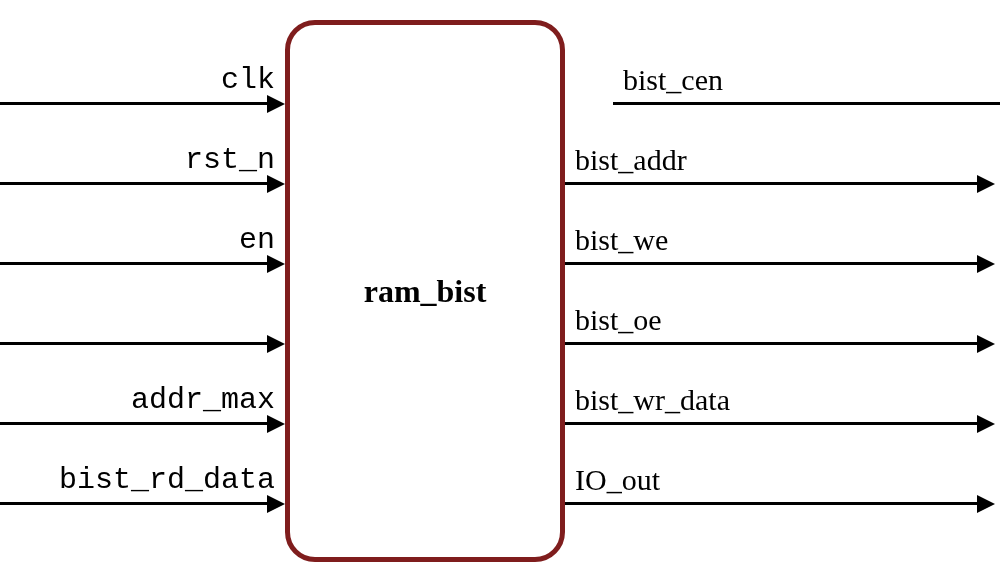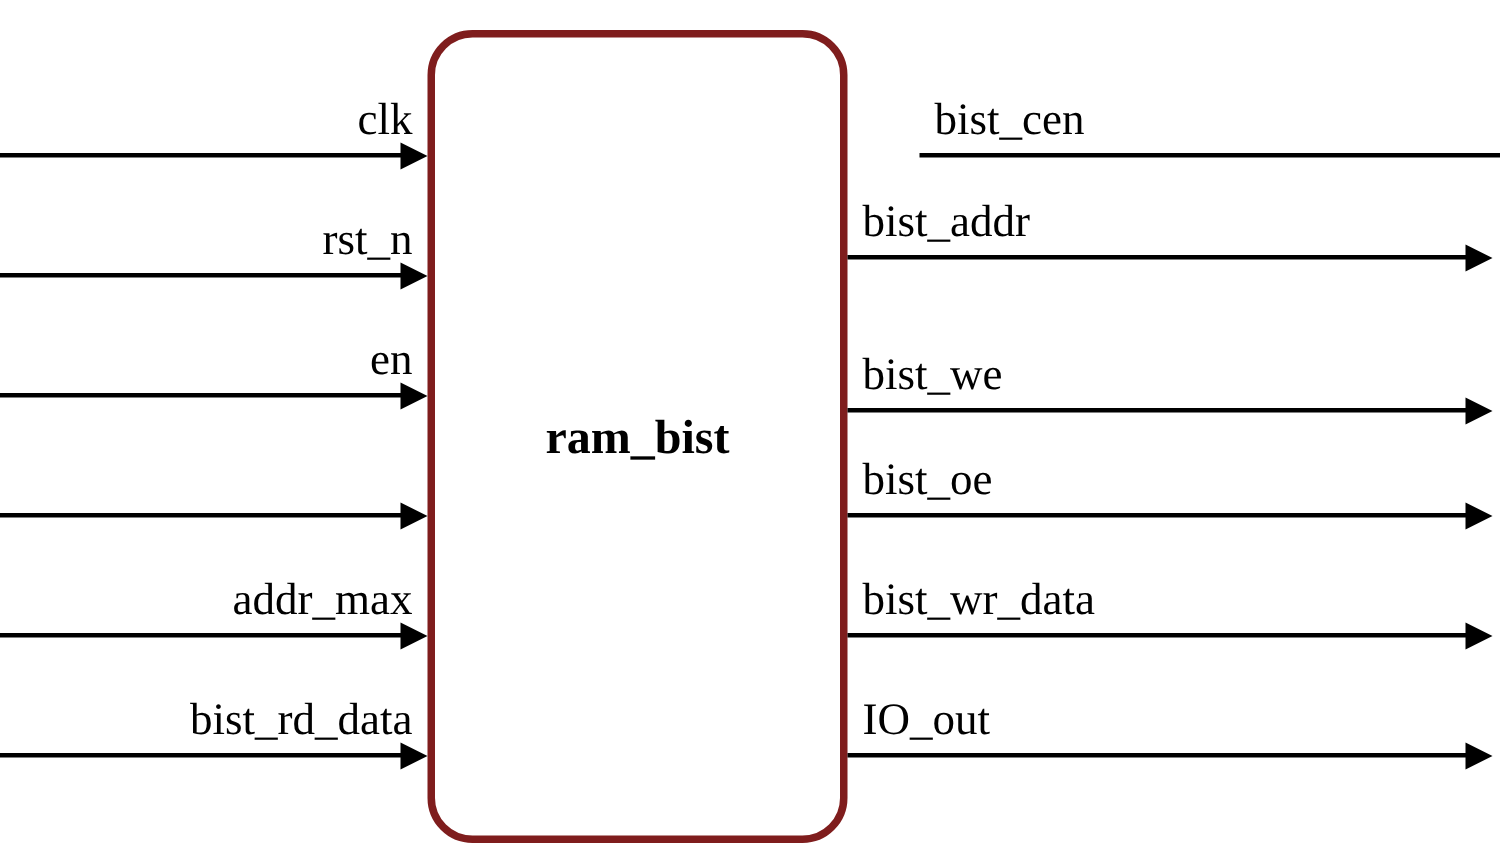--- a/index.html
+++ b/index.html
@@ -39,20 +39,21 @@
       position: absolute;
       display: flex;
       align-items: flex-end;
       height: 40px;
     }
     .port-left {
       left: 0;
       width: 285px;
       flex-direction: row;
       justify-content: flex-end;
+      font-family: Liberation Mono, monospace;
     }
     .port-right {
       left: 565px;
       width: 430px;
       flex-direction: row;
       justify-content: flex-start;
     }
     .port-label {
       font-size: 30px;
       position: absolute;
@@ -130,26 +131,26 @@
       <div class="port port-left" style="top: 465px; padding-left: 16px;">
         <span class="port-label">bist_rd_data</span>
         <div class="arrow-line"></div>
         <div class="arrow-head"></div>
       </div>
       <div class="port port-right" style="top: 65px; margin-left: 48px;">
         <span class="port-label">bist_cen</span>
         <div class="arrow-line"></div>
         <div class="arrow-head"></div>
       </div>
-      <div class="port port-right" style="top: 133px;">
+      <div class="port port-right" style="top: 145px;">
         <span class="port-label">bist_addr</span>
         <div class="arrow-line"></div>
         <div class="arrow-head"></div>
       </div>
-      <div class="port port-right" style="top: 225px; margin-top: 10px;">
+      <div class="port port-right" style="top: 225px;">
         <span class="port-label">bist_we</span>
         <div class="arrow-line"></div>
         <div class="arrow-head"></div>
       </div>
       <div class="port port-right" style="top: 305px;">
         <span class="port-label">bist_oe</span>
         <div class="arrow-line"></div>
         <div class="arrow-head"></div>
       </div>
       <div class="port port-right" style="top: 385px;">

